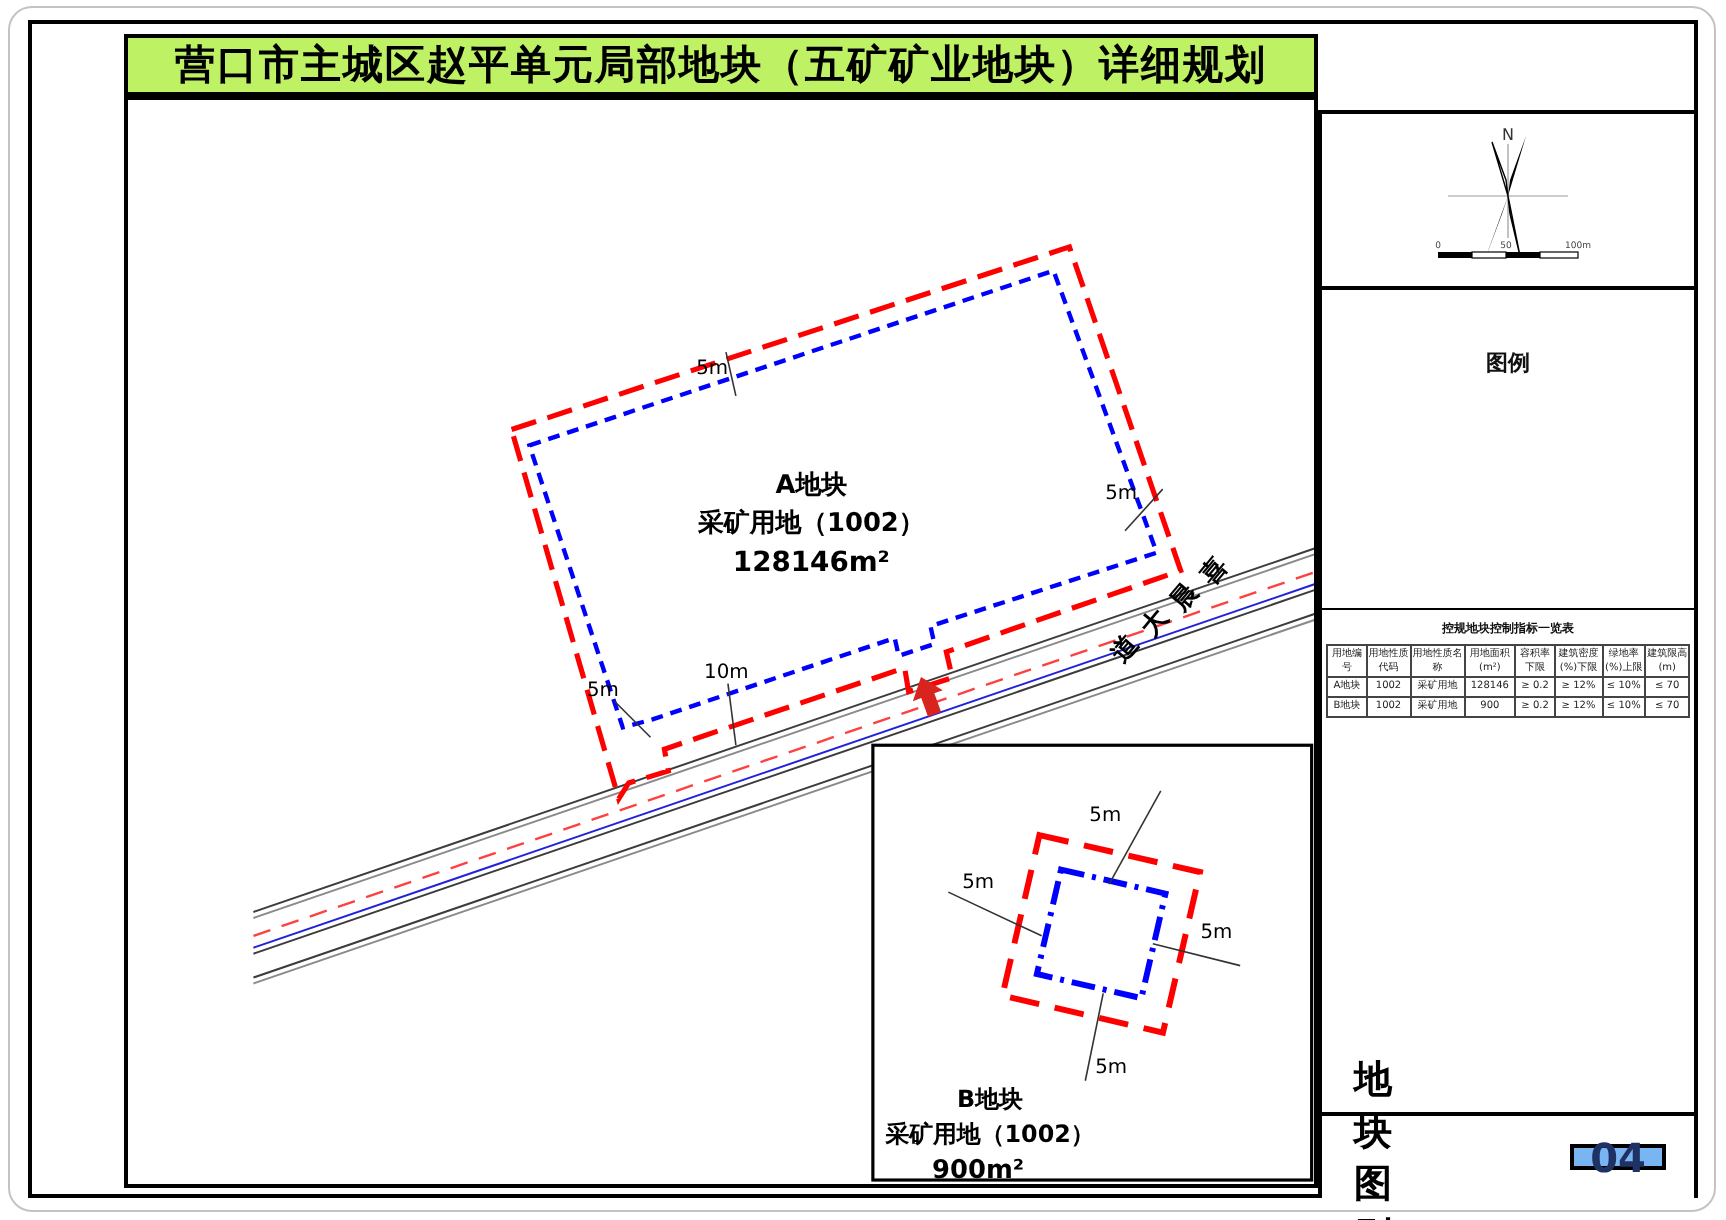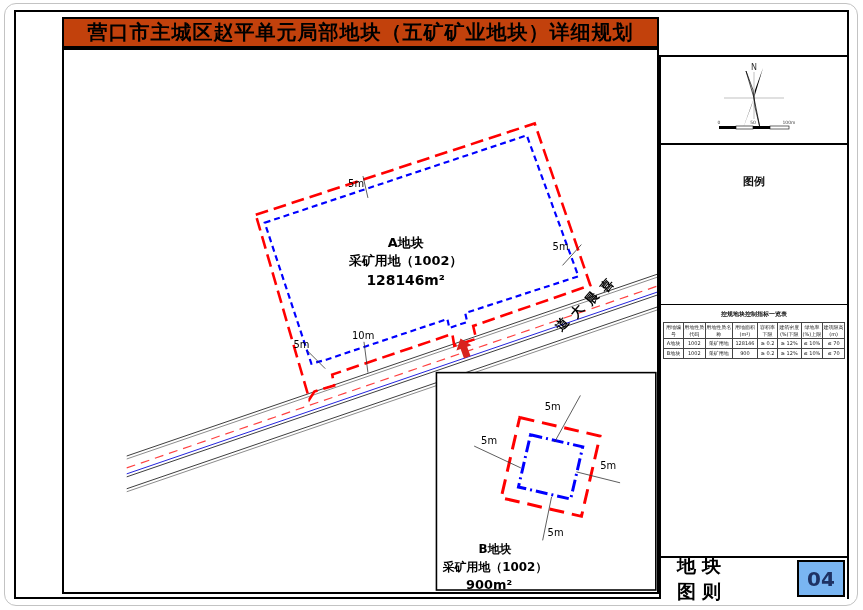--- a/index.html
+++ b/index.html
@@ -2,42 +2,42 @@
 <html><head>
 <meta charset="utf-8">
 <style>
   * { margin:0; padding:0; box-sizing:border-box; }
   html,body { width:863px; height:610px; background:#fff; font-family:"DejaVu Sans","Liberation Sans",sans-serif; }
   #sheet { position:relative; width:863px; height:610px; background:#fff; overflow:hidden; }
   .outer-round { position:absolute; left:4px; top:3px; width:854px; height:603px;
                  border:1.5px solid #c3c3c3; border-radius:12px; }
   .frame { position:absolute; left:14px; top:10px; width:835px; height:589px; border:2.5px solid #000; background:#fff; }
   .title-box { position:absolute; left:62px; top:17px; width:597px; height:31px; border:2px solid #000;
-               display:flex; align-items:center; justify-content:center; background:#c2410c; }
+               display:flex; align-items:center; justify-content:center; background:#bef264; }
   .title-box span { font-size:20px; font-weight:bold; color:#000; letter-spacing:1px; white-space:nowrap; }
   .map-box { position:absolute; left:62px; top:48px; width:597px; height:546px; border:2px solid #000; background:#fff; }
   .sidebar { position:absolute; left:659px; top:55px; width:188px; height:544px; border-left:2px solid #000; background:#fff; }
   .compass-box { height:90px; border-top:2px solid #000; border-bottom:2px solid #000; position:relative; }
   .legend-box { height:160px; border-bottom:1.5px solid #000; padding-top:29px; }
   .legend-title { text-align:center; font-size:11px; font-weight:bold; color:#111; }
   .legend-items { margin-top:18px; padding-left:24px; }
   .legend-row { display:flex; align-items:center; height:15px; margin-bottom:4px; }
   .legend-row svg { margin-right:10px; }
   .legend-label { font-size:8.5px; color:#111; }
   .table-zone { height:253px; border-bottom:2px solid #000; padding-top:5px; }
   .tbl-title { text-align:center; font-size:6px; font-weight:bold; color:#111; margin-bottom:3px; }
   table.ctl { width:182px; margin:0 auto; border-collapse:collapse; table-layout:fixed; }
   table.ctl th, table.ctl td { border:0.5px solid #444; font-weight:normal; font-size:5px;
         color:#222; text-align:center; vertical-align:middle; padding:1px 0; line-height:1.25; }
   table.ctl th { height:16px; }
   table.ctl td { height:10px; }
   .titleblock { height:41px; display:flex; align-items:stretch;gap:48px; }
   .tb-label { flex:1; display:flex; align-items:center; padding-left:16px;
               font-size:19px; font-weight:bold; letter-spacing:6px; color:#000; }
-  .tb-num { width:48px; margin:2px; border:2px solid #000; display:flex; align-items:center; justify-content:center;
+  .tb-num { width:48px; margin:14px; border:2px solid #000; display:flex; align-items:center; justify-content:center;
             font-size:20px; font-weight:bold; color:#1e3264; }
   svg text { font-family:"DejaVu Sans","Liberation Sans",sans-serif; }
 </style>
 </head>
 <body>
 
 <div id="sheet">
   <div class="outer-round"></div>
   <div class="frame"></div>
 

